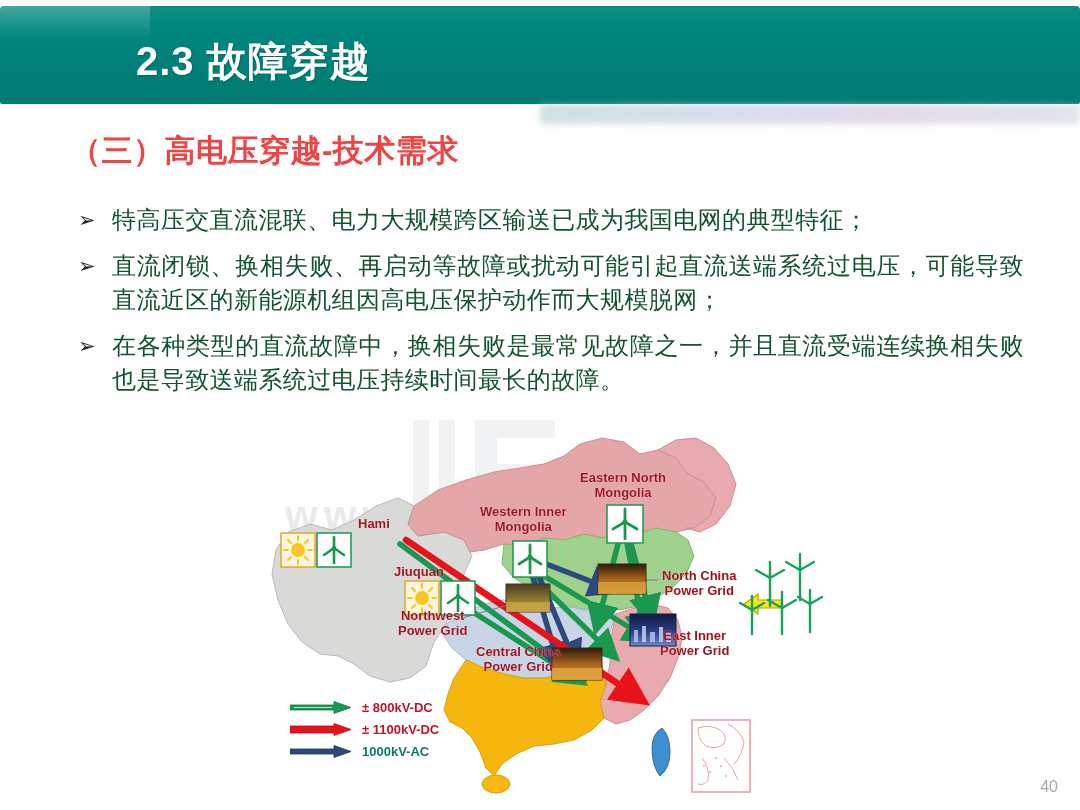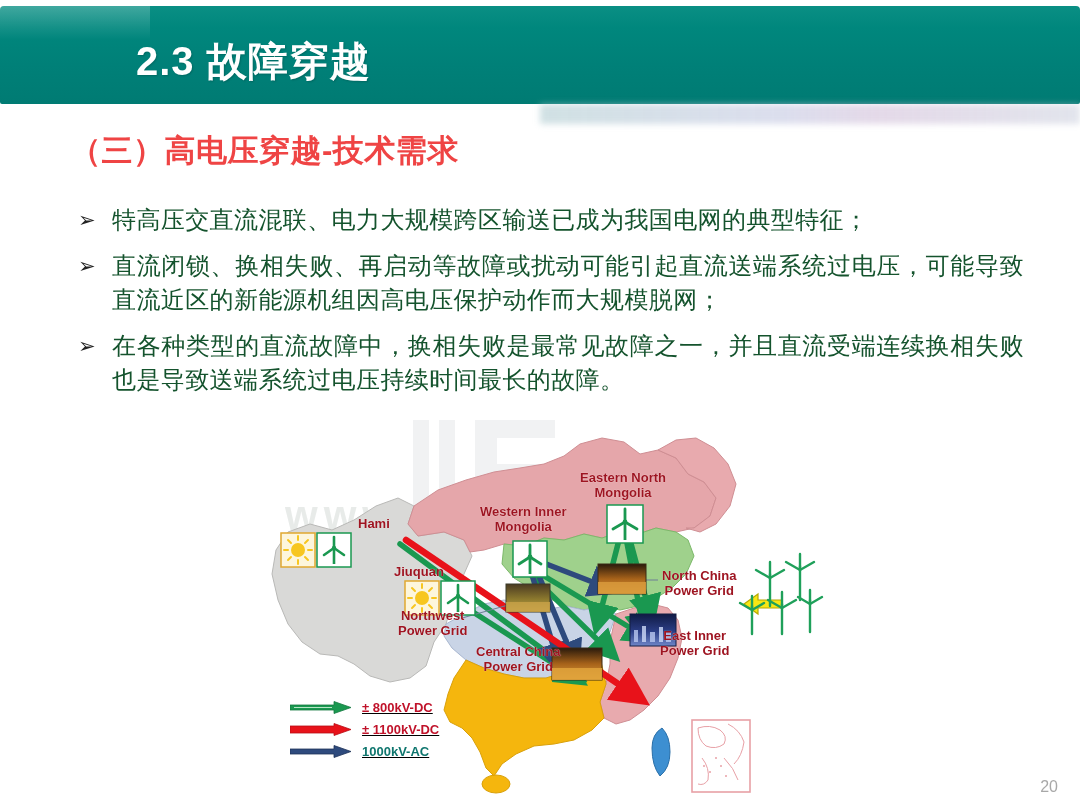--- a/index.html
+++ b/index.html
@@ -78,21 +78,21 @@
   .lbl-nw{left:140px;top:180px;}
   .lbl-nc{left:404px;top:140px;}
   .lbl-ec{left:402px;top:200px;}
   .lbl-cc{left:218px;top:216px;}
 
   .icon-box{position:absolute;}
   .icon-box svg{display:block;}
 
   
   .legend{position:absolute;left:32px;top:270px;}
-  .legend-row{display:flex;align-items:center;height:19px;margin-bottom:3px;text-decoration:underline;}
+  .legend-row{display:flex;align-items:center;height:19px;margin-bottom:3px;}
   .legend-arrow{width:62px;height:13px;flex:0 0 auto;margin-right:10px;}
   .legend-text{
     color:#c0122a;font-weight:bold;font-size:13px;white-space:nowrap;
     text-shadow:0 0 1px rgba(255,255,255,.8);
   }
   .legend-text.ac{color:#0f766e;}
 
   
   .page-number{
     position:absolute;right:22px;bottom:14px;
@@ -427,15 +427,15 @@
       <div class="legend-row">
         <svg class="legend-arrow" viewBox="0 0 62 13" aria-hidden="true">
           <path d="M0,4 L44,4 L44,0.5 L61,6.5 L44,12.5 L44,9 L0,9 Z" fill="#2e4a7d" stroke="#1e3258" stroke-width="0.8"></path>
         </svg>
         <span class="legend-text ac">1000kV-AC</span>
       </div>
     </div>
 
   </div>
 
-  <div class="page-number">20</div>
+  <div class="page-number">40</div>
 
 </div>
 
 </body></html>

